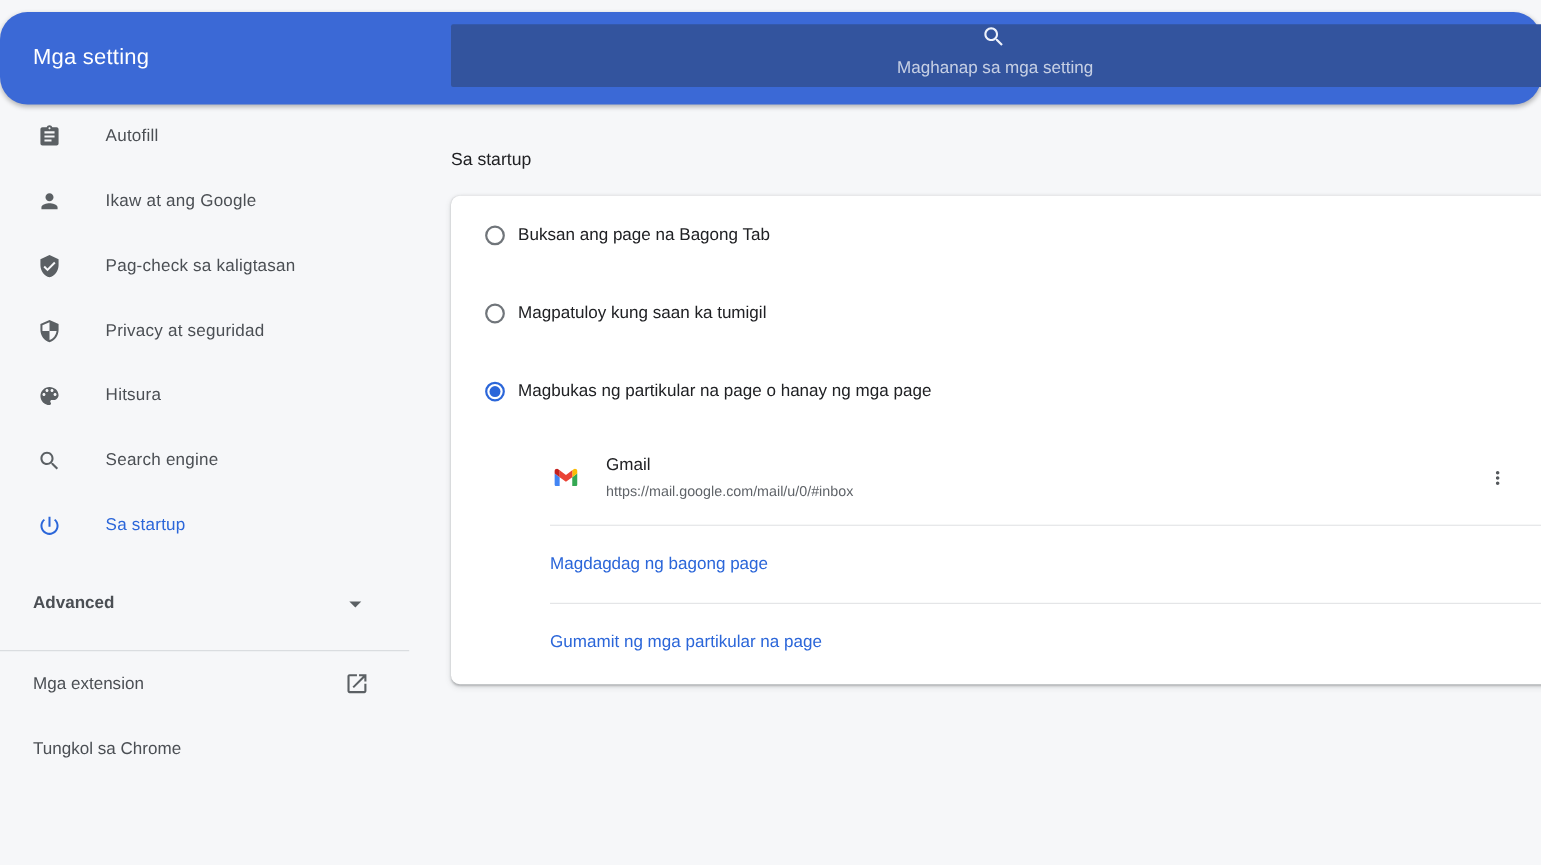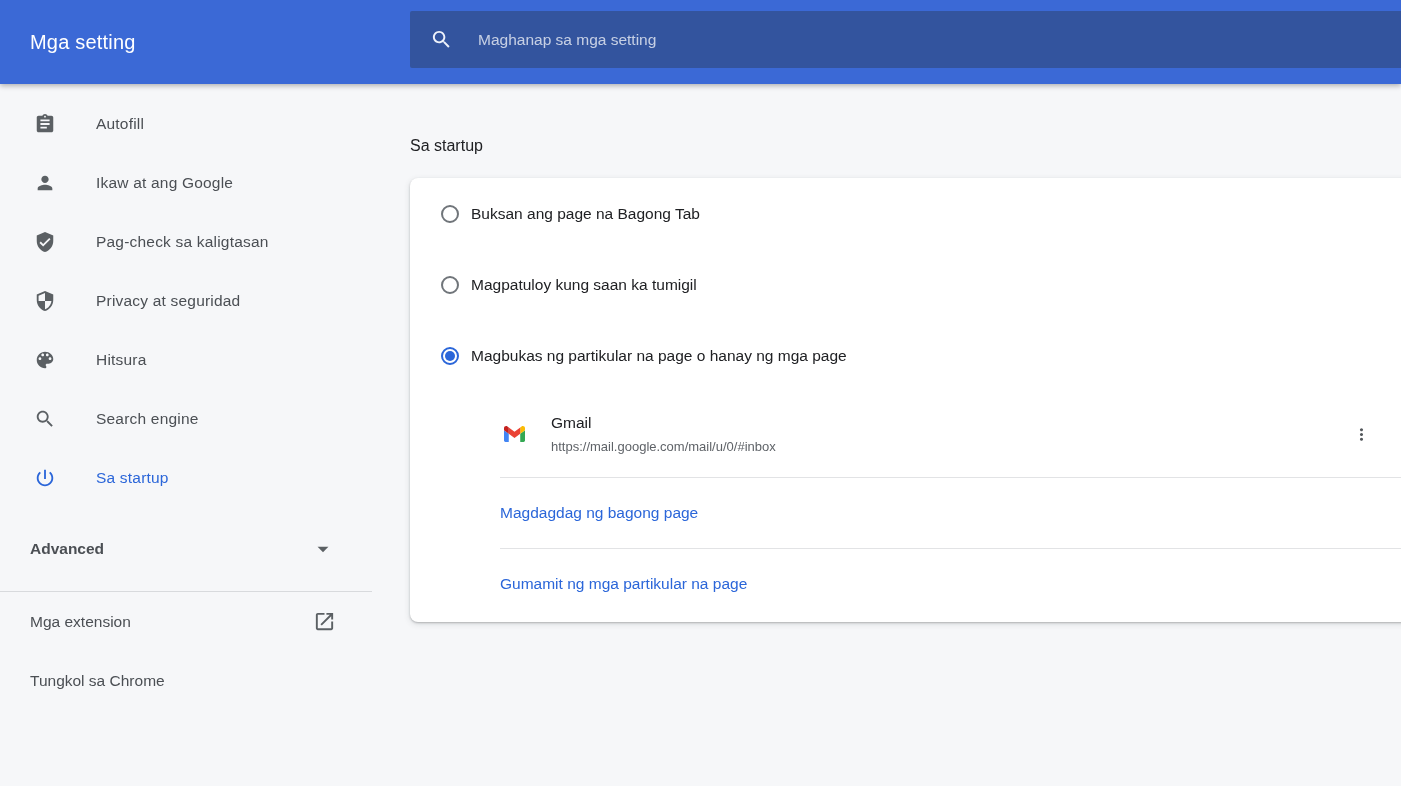--- a/index.html
+++ b/index.html
@@ -7,34 +7,36 @@
   body {
     position:relative; overflow:hidden;
     background:var(--page-background,#f6f7f9);
     font-family:"Liberation Sans", sans-serif;
     color:var(--text-primary,#202124);
   }
   svg { display:block; }
 
   
   .header {
-    position:absolute; top:0; left:0; width:100%; height:84px;
+    position:absolute; top:11px; left:0; width:100%; height:84px;
     background:var(--header-bar,#3b69d6);
     box-shadow:0 2px 5px rgba(0,0,0,.28);
     z-index:10;
+    border-radius:25px;
   }
   .header-title {
     position:absolute; left:30px; top:50%; transform:translateY(-50%);
     color:#fff; font-size:20px; font-weight:500; letter-spacing:.2px;
   }
   .search-box {
     position:absolute; left:410px; right:0; top:11px; height:57px;
     background:var(--search-field,#33549e);
     display:flex; align-items:center; padding-left:20px;
     border-radius:2px 0 0 2px;
+    flex-direction:column;
   }
   .search-box .icon { width:23px; height:23px; color:#eef2fb; margin-right:25px; }
   .search-input {
     flex:1; border:none; outline:none; background:transparent;
     color:#fff; font-size:15.5px; font-family:"Liberation Sans", sans-serif;
   }
   .search-input::placeholder { color:rgba(255,255,255,.72); opacity:1; }
 
   
   .sidebar { position:absolute; top:84px; left:0; width:372px; padding-top:10px; }

